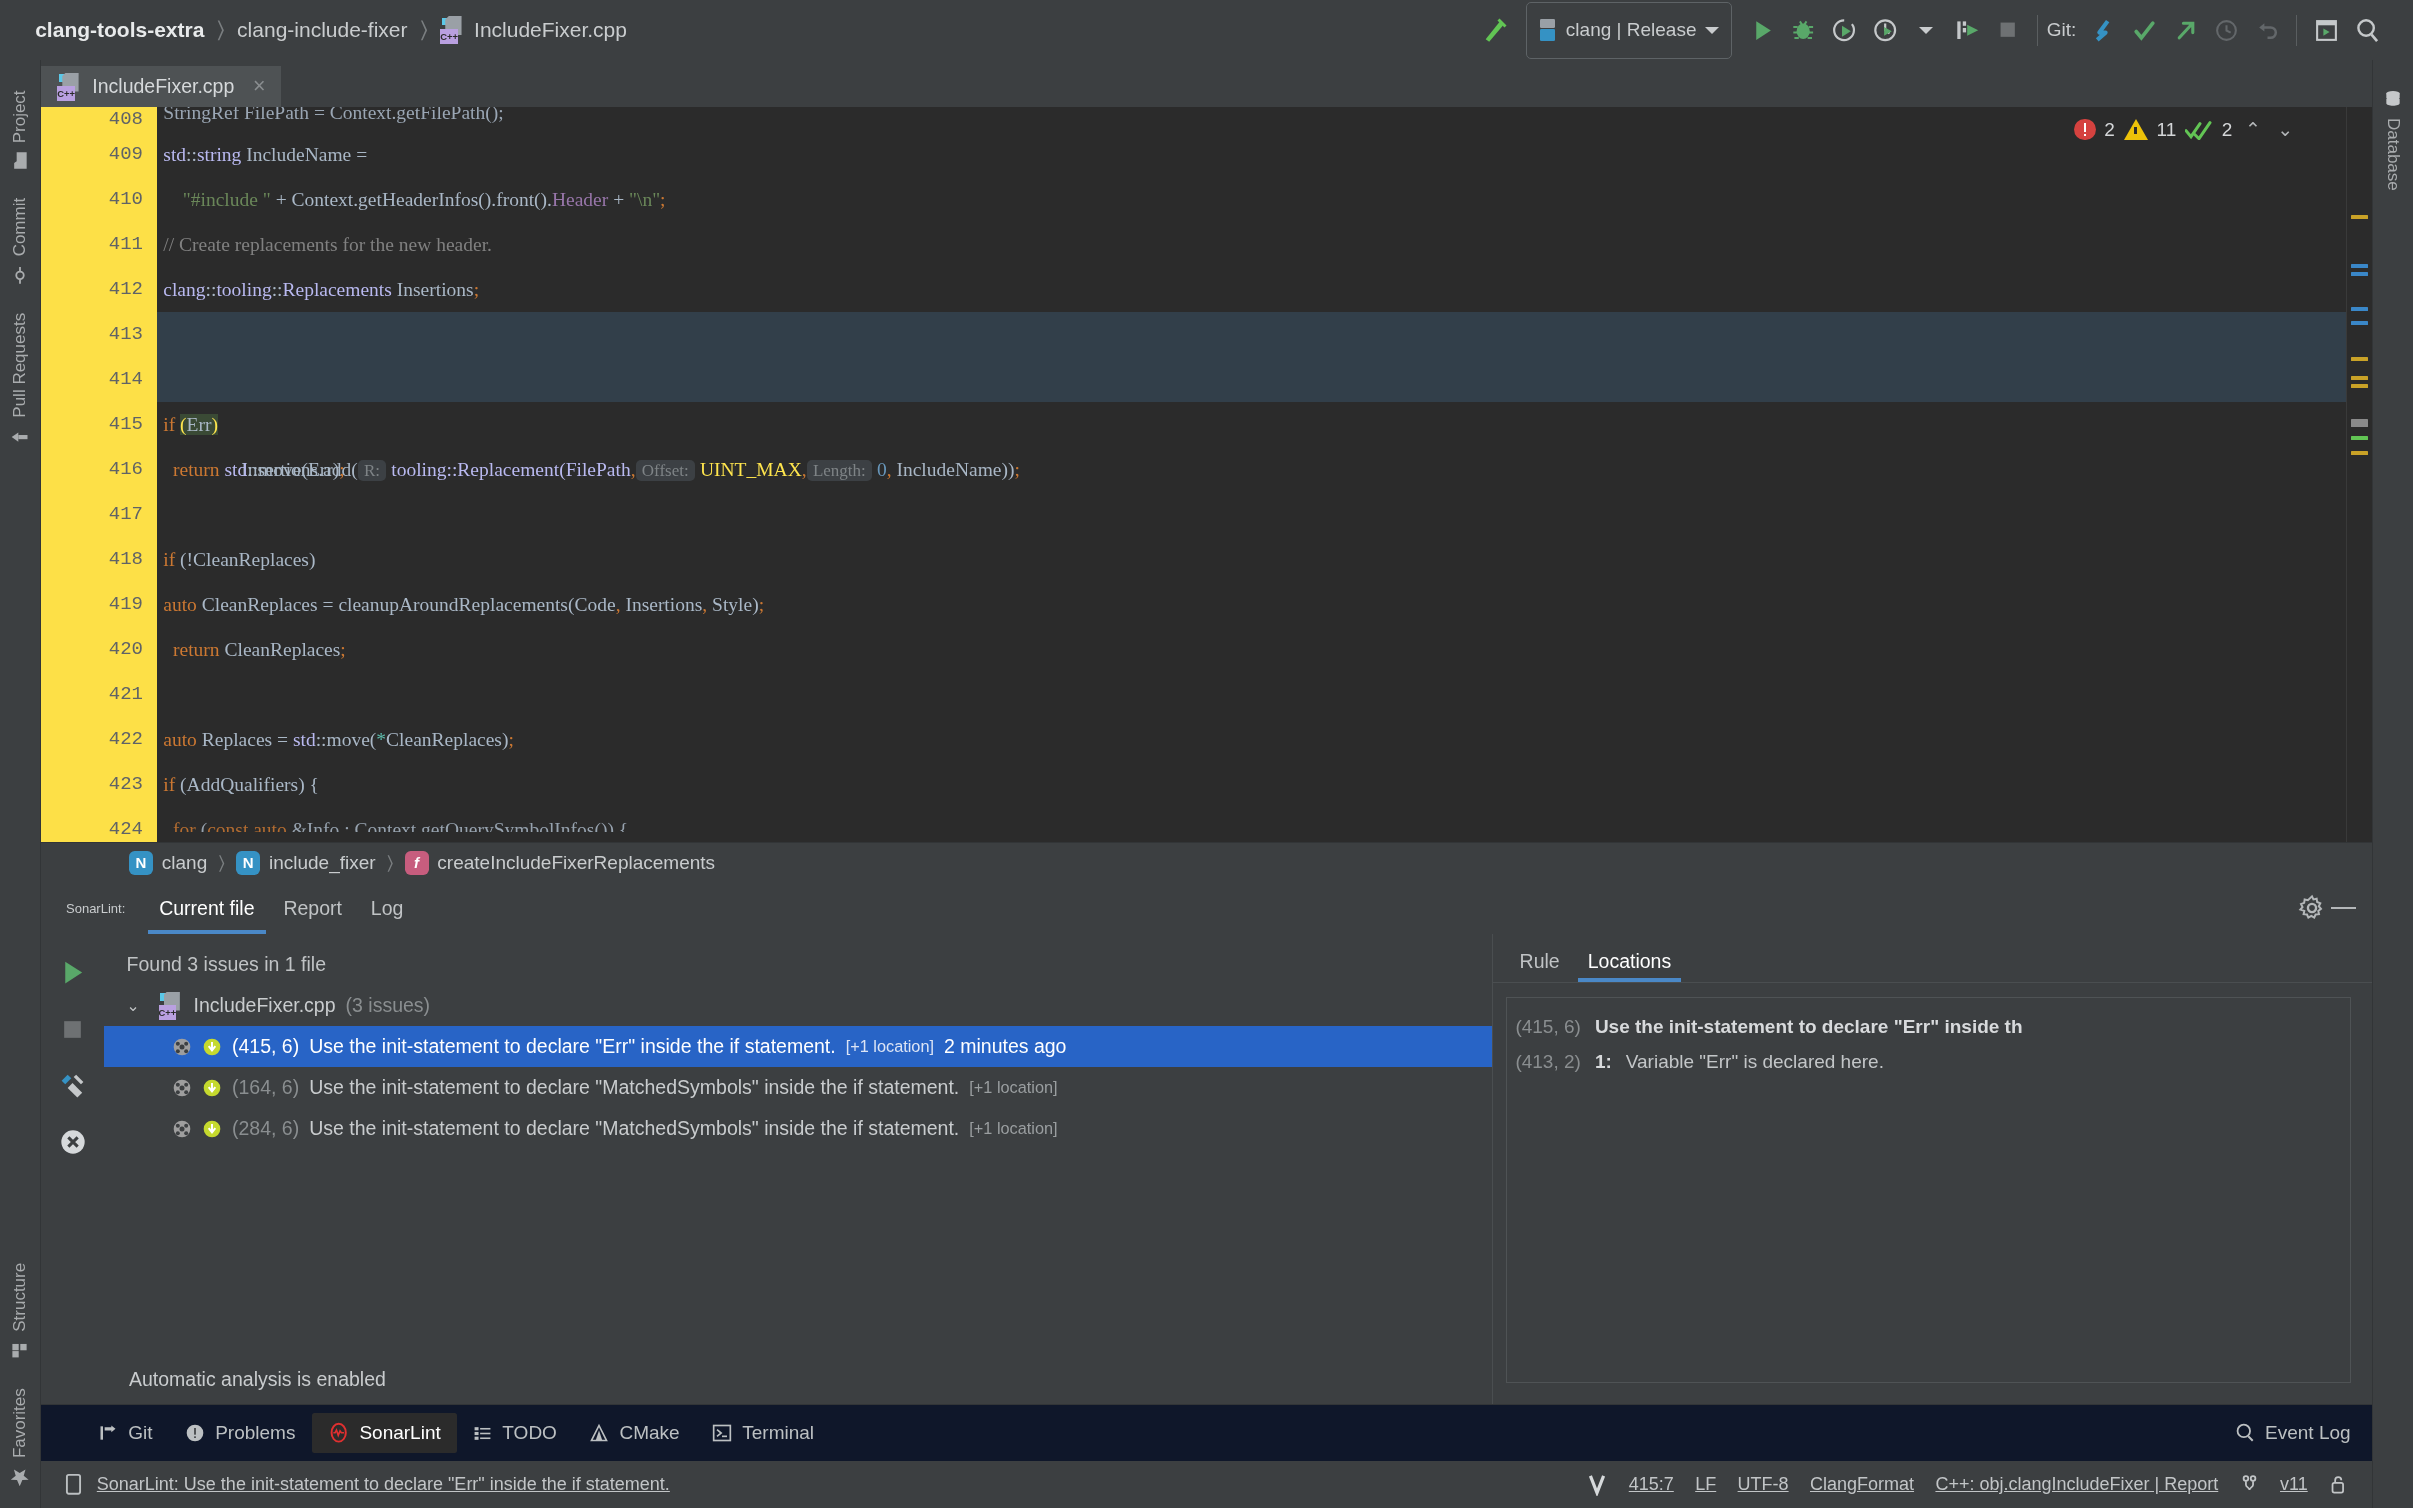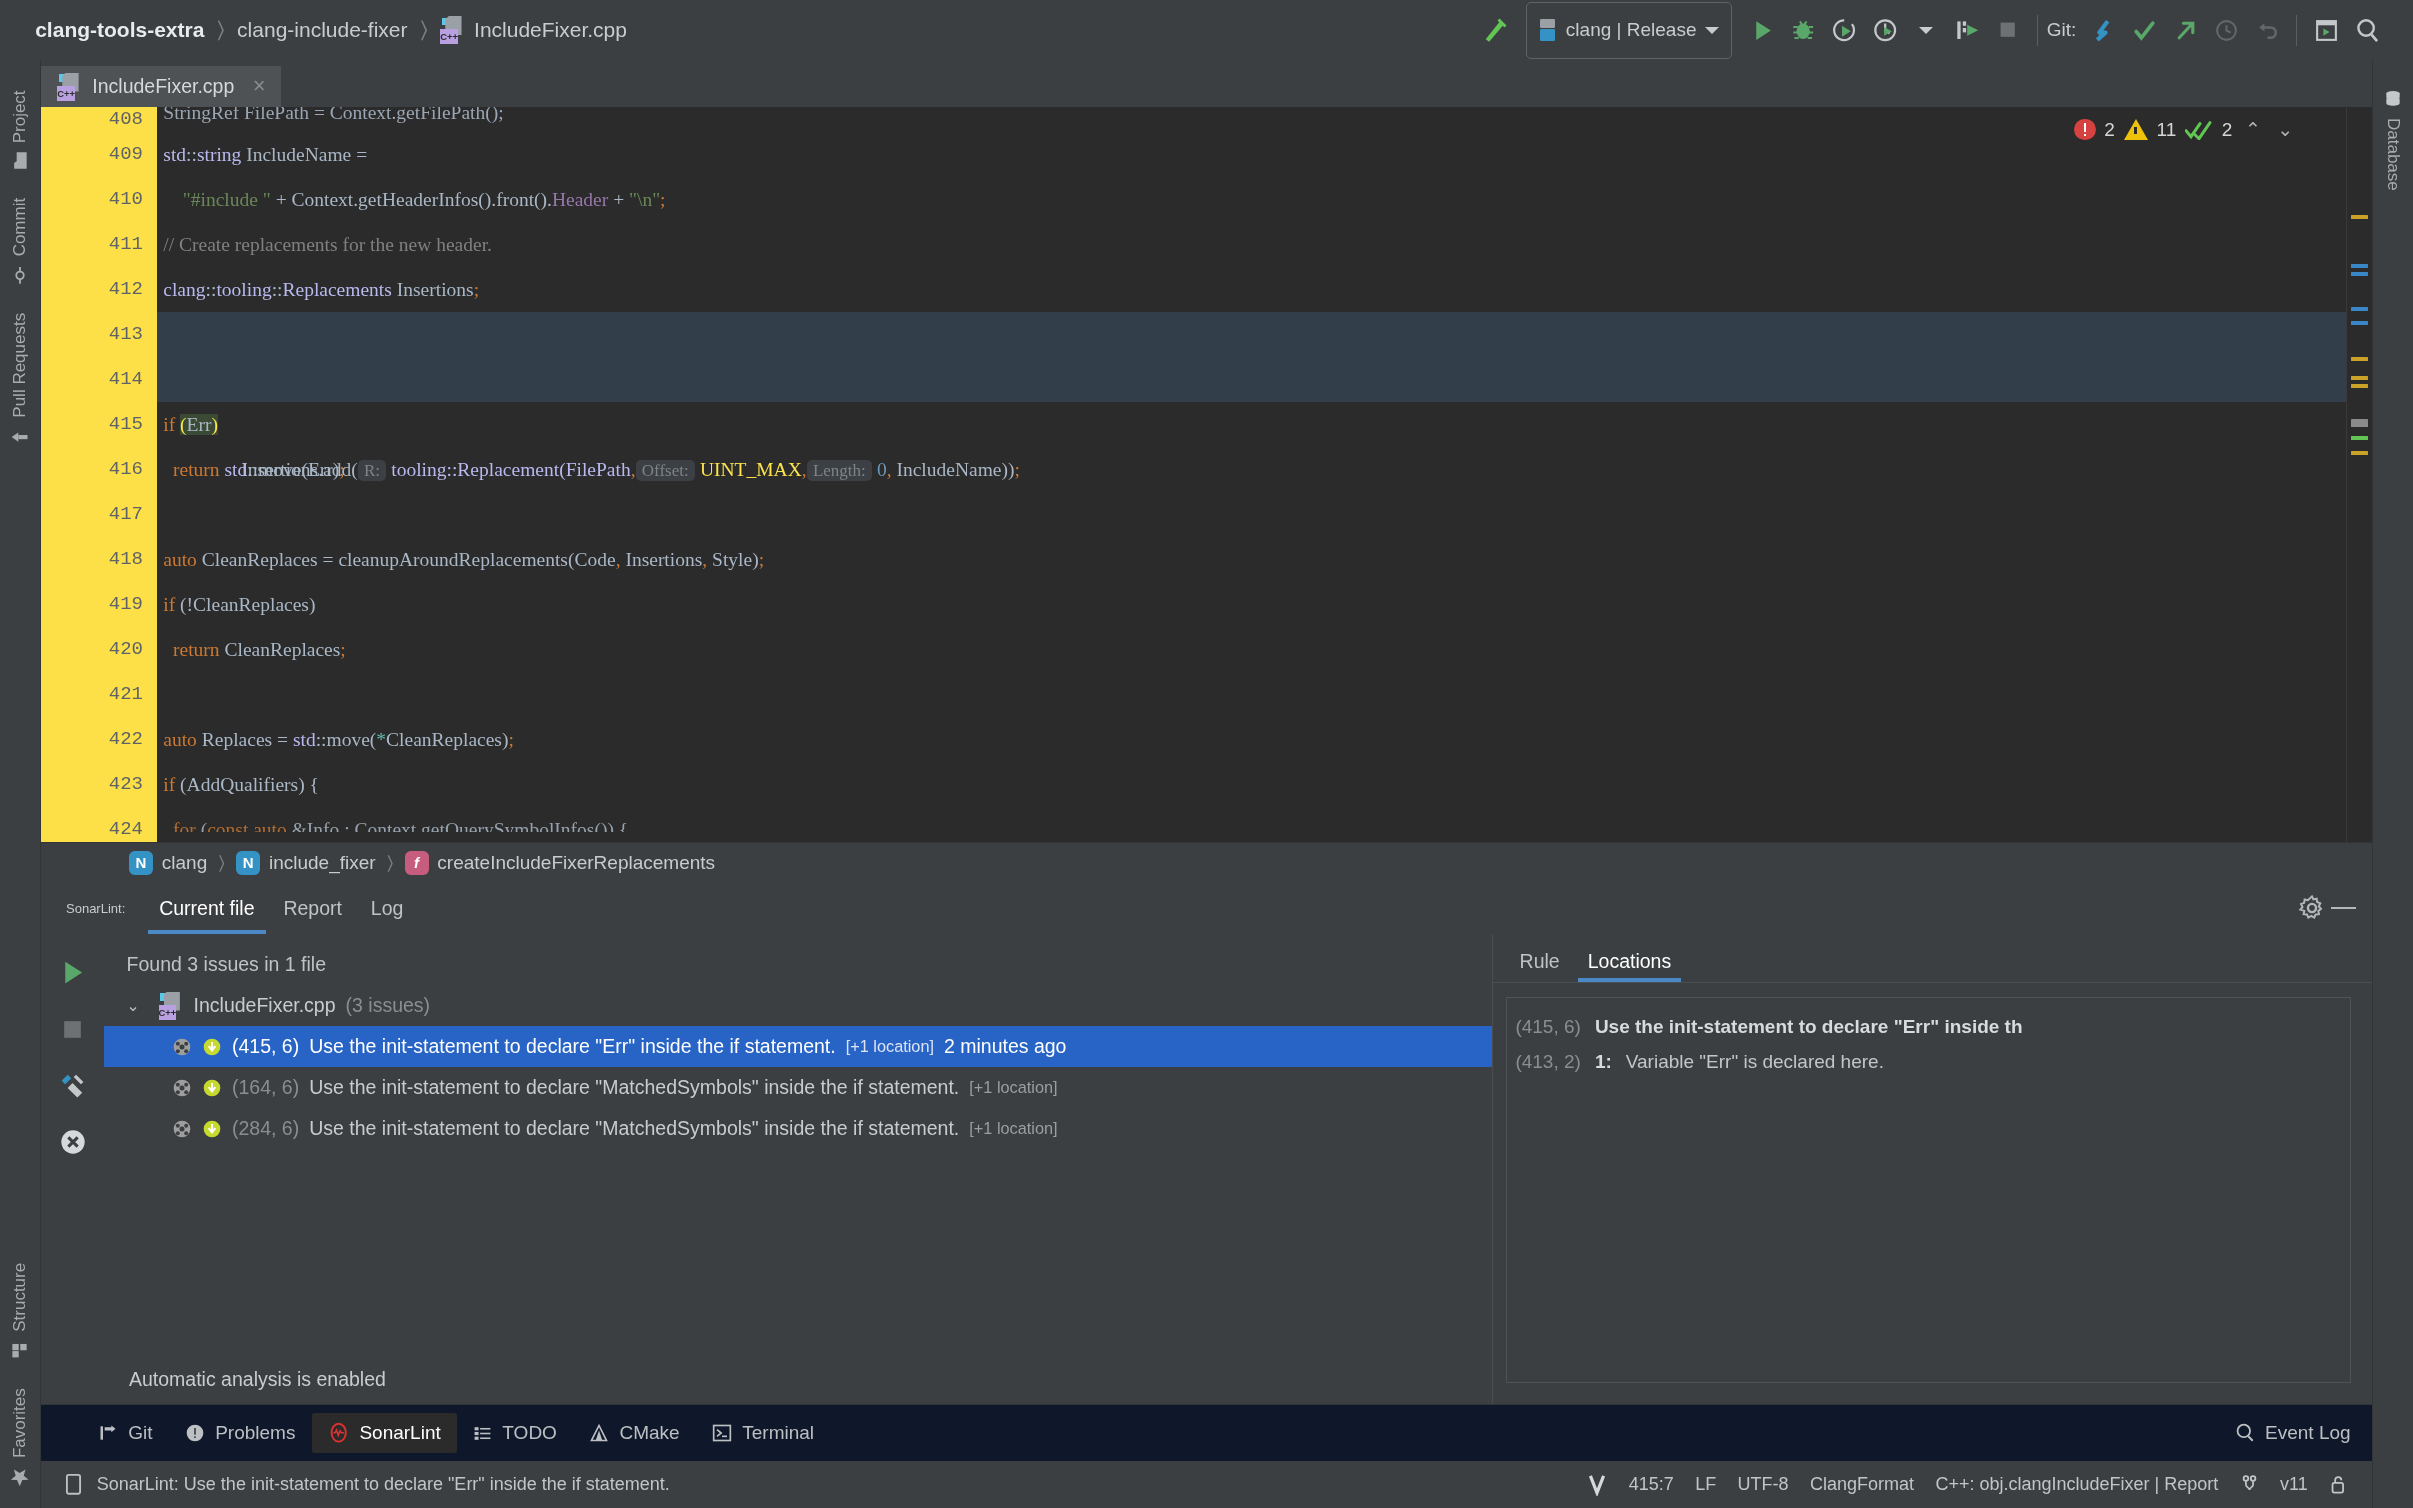--- a/index.html
+++ b/index.html
@@ -203,21 +203,21 @@
   .btab { display:flex; align-items:center; gap:10px; font-size:19px; color:#BCC0C2; padding:8.8px 16.3px; cursor:pointer; border-radius:2.5px;}
   .btab.active { background:#2B2B2B; color:#FFFFFF; }
   .btm-right { margin-left:auto; display:flex; align-items:center; gap:10px; padding-right:21.4px; font-size:19px; color:#BCC0C2; cursor:pointer;}
 
   .statusbar {
     height:47px; flex:0 0 47px; background:#3C3F41; display:flex; align-items:center;
     padding:0 19px; font-size:18px; color:#C2C5C7; gap:0;
   }
   .sb-left { display:flex; align-items:center; gap:14px; padding-left:3.8px;}
   .sb-right { margin-left:auto; display:flex; align-items:center; gap:21.4px; padding-right:6.3px;}
-  .sb-item { cursor:pointer; white-space:nowrap; }
+  .sb-item { cursor:pointer; white-space:nowrap;text-decoration:underline; }
 
   svg { display:block; }
 </style>
 </head>
 <body>
 
 <div class="app">
 
   <div class="header">
     <div class="breadcrumbs">
@@ -427,22 +427,22 @@
 
           <div class="cl hl" style="margin-left:-6.3px;padding-left:6.3px;">
             
             <span class="fn">    </span><span class="fn">Insertions.add(</span><span class="hint">R:</span><span class="ns"> </span><span class="ns">tooling::Replacement(FilePath</span><span class="semi">,</span><span class="hint">Offset:</span><span class="yellowpar"> </span><span class="yellowpar">UINT_MAX</span><span class="semi">,</span><span class="hint">Length:</span><span class="num"> </span><span class="num">0</span><span class="semi">,</span><span class="fn"> </span><span class="fn">IncludeName))</span><span class="semi">;</span>
           </div>
 
           <div class="cl"><span class="kw">if</span> <span class="greenbox yellowpar">(</span><span class="greenbox fn">Err</span><span class="greenbox yellowpar">)</span></div>
 
           <div class="cl">  <span class="kw">return</span><span class="ns"> std</span><span class="op">::</span><span class="fn">move</span><span class="op">(</span><span class="fn">Err</span><span class="op">)</span><span class="semi">;</span></div>
           <div class="cl"> </div>
+          <div class="cl"><span class="kw">if</span><span class="op"> (!</span><span class="fn">CleanReplaces</span><span class="op">)</span></div>
           <div class="cl"><span class="kw">auto</span><span class="fn"> CleanReplaces </span><span class="op">= </span><span class="fn">cleanupAroundReplacements</span><span class="op">(</span><span class="fn">Code</span><span class="semi">,</span><span class="fn"> Insertions</span><span class="semi">,</span><span class="fn"> Style</span><span class="op">)</span><span class="semi">;</span></div>
-          <div class="cl"><span class="kw">if</span><span class="op"> (!</span><span class="fn">CleanReplaces</span><span class="op">)</span></div>
           <div class="cl">  <span class="kw">return</span><span class="fn"> CleanReplaces</span><span class="semi">;</span></div>
           <div class="cl"> </div>
           <div class="cl"><span class="kw">auto</span><span class="fn"> Replaces </span><span class="op">= </span><span class="ns">std</span><span class="op">::</span><span class="fn">move</span><span class="op">(</span><span style="color:#5DBCAC">*</span><span class="fn">CleanReplaces</span><span class="op">)</span><span class="semi">;</span></div>
           <div class="cl"><span class="kw">if</span><span class="op"> (</span><span class="fn">AddQualifiers</span><span class="op">) {</span></div>
           <div class="cl" style="opacity:.85;overflow:hidden;height:25px;">  <span class="kw">for</span><span class="op"> (</span><span class="kw">const auto</span><span class="op"> &amp;</span><span class="fn">Info : Context.getQuerySymbolInfos</span><span class="op">()) {</span></div>
         </div>
 
         <div class="inspect">
           <span class="insp-err"></span>
           <span>2</span>

